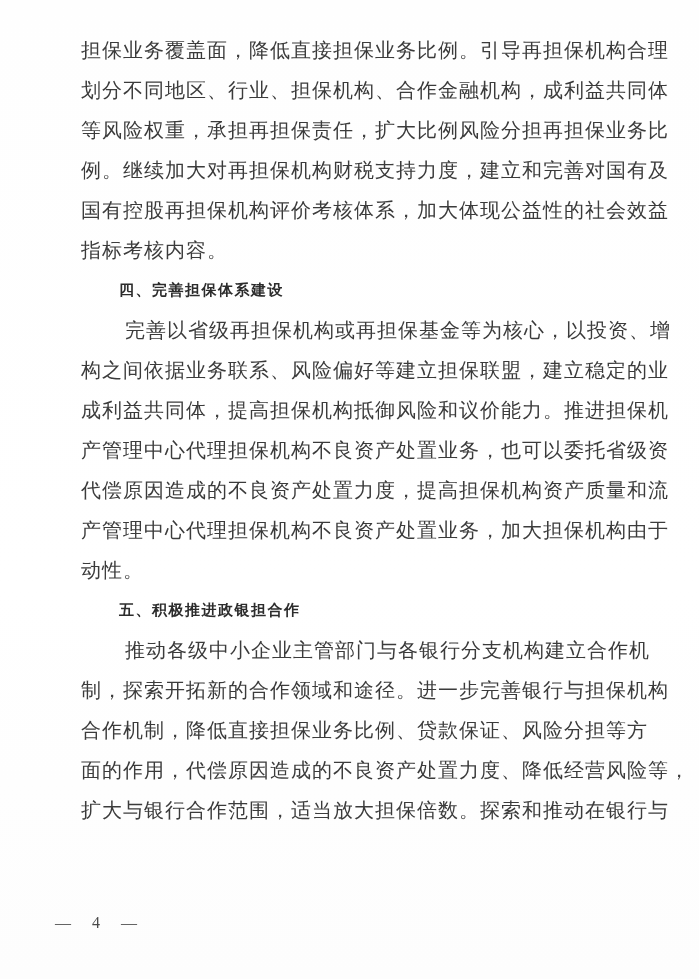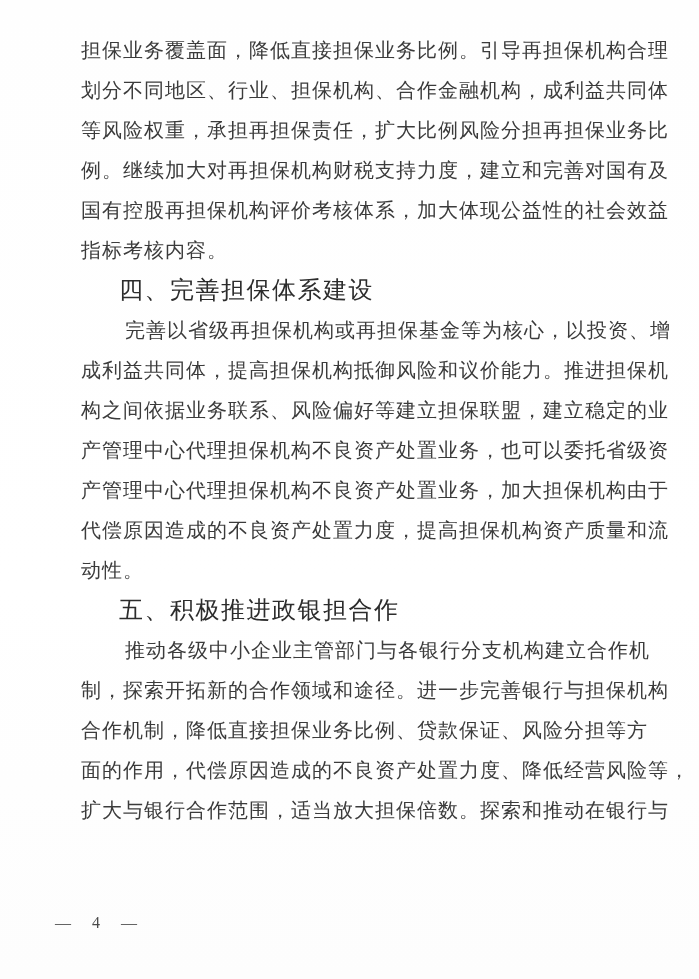--- a/index.html
+++ b/index.html
@@ -32,22 +32,22 @@
     white-space:nowrap;
     text-rendering:optimizeLegibility;
   }
   .line.indent{
     padding-left:44px;
   }
   .heading{
     height:40px;line-height:40px;
     padding-left:38px;
     font-family:"Liberation Sans","DejaVu Sans",sans-serif;
-    font-weight:normal;
-    font-size:24px;
+    font-weight:bold;
+    font-size:15px;
     color:var(--heading-ink);
     letter-spacing:1.5px;
     white-space:nowrap;
   }
   .footer{
     position:absolute;
     left:55px;top:910px;height:26px;line-height:26px;
     font-family:"Liberation Serif","DejaVu Serif",serif;
     font-size:16px;
     color:var(--footer-ink);
@@ -62,25 +62,25 @@
   <div class="body-text">
 
   <div class="line">担保业务覆盖面，降低直接担保业务比例。引导再担保机构合理</div>
       <div class="line">划分不同地区、行业、担保机构、合作金融机构，成利益共同体</div>
       <div class="line">等风险权重，承担再担保责任，扩大比例风险分担再担保业务比</div>
       <div class="line">例。继续加大对再担保机构财税支持力度，建立和完善对国有及</div>
       <div class="line">国有控股再担保机构评价考核体系，加大体现公益性的社会效益</div>
       <div class="line">指标考核内容。</div>
       <div class="heading">四、完善担保体系建设</div>
       <div class="line indent">完善以省级再担保机构或再担保基金等为核心，以投资、增</div>
+      <div class="line">构之间依据业务联系、风险偏好等建立担保联盟，建立稳定的业</div>
       <div class="line">成利益共同体，提高担保机构抵御风险和议价能力。推进担保机</div>
-      <div class="line">构之间依据业务联系、风险偏好等建立担保联盟，建立稳定的业</div>
       <div class="line">产管理中心代理担保机构不良资产处置业务，也可以委托省级资</div>
+      <div class="line">代偿原因造成的不良资产处置力度，提高担保机构资产质量和流</div>
       <div class="line">产管理中心代理担保机构不良资产处置业务，加大担保机构由于</div>
-      <div class="line">代偿原因造成的不良资产处置力度，提高担保机构资产质量和流</div>
       <div class="line">动性。</div>
       <div class="heading">五、积极推进政银担合作</div>
       <div class="line indent">推动各级中小企业主管部门与各银行分支机构建立合作机</div>
       <div class="line">制，探索开拓新的合作领域和途径。进一步完善银行与担保机构</div>
       <div class="line">合作机制，降低直接担保业务比例、贷款保证、风险分担等方</div>
       <div class="line">面的作用，代偿原因造成的不良资产处置力度、降低经营风险等，</div>
       <div class="line">扩大与银行合作范围，适当放大担保倍数。探索和推动在银行与</div>
     </div>
   <div class="footer">
     <span>— 4 —</span>

